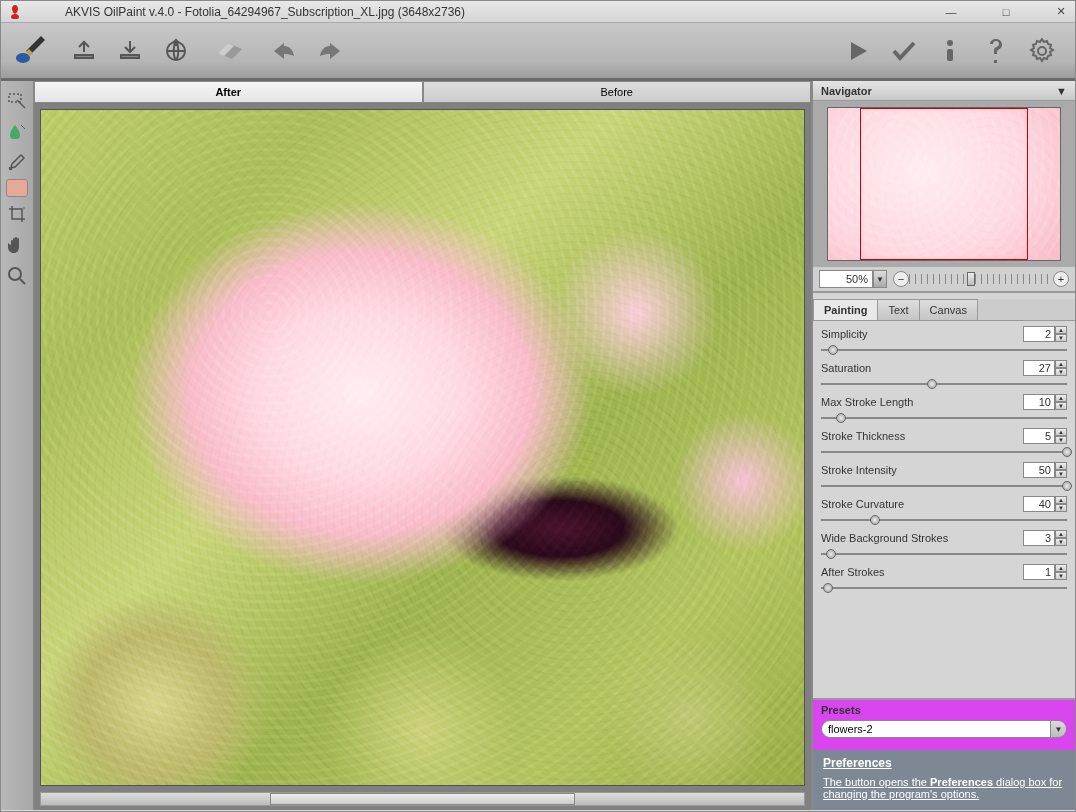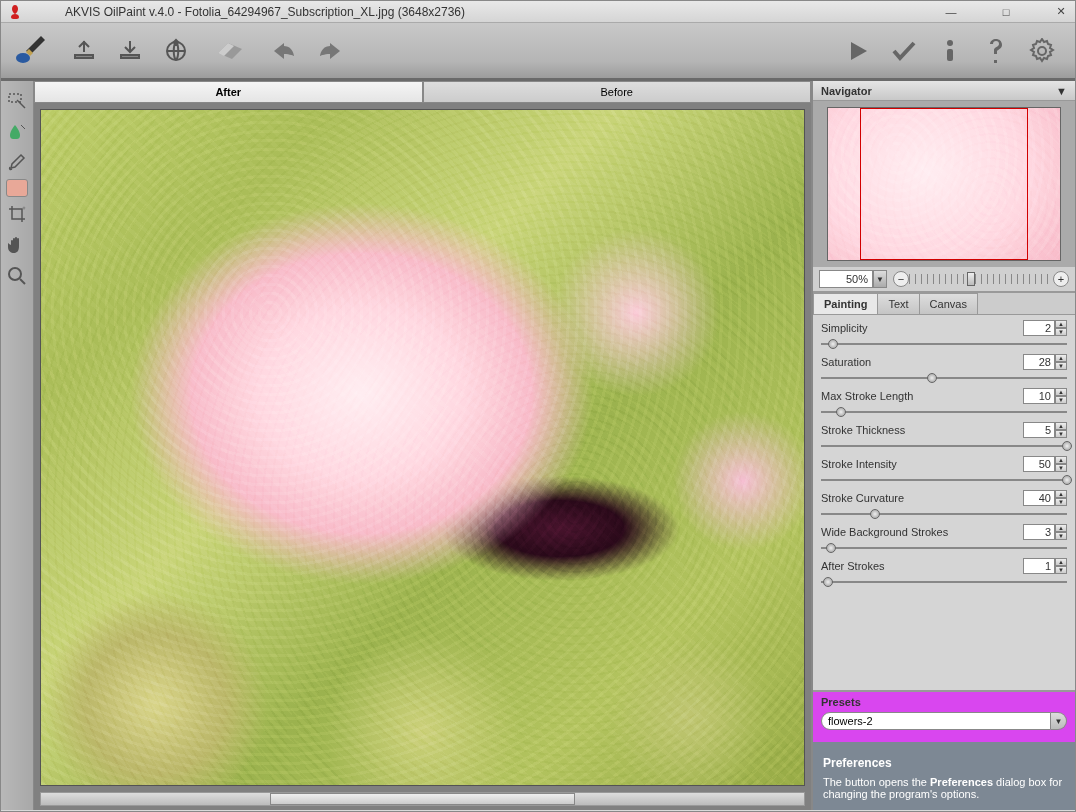--- a/index.html
+++ b/index.html
@@ -30,42 +30,42 @@
 .navthumb { height: 166px; background: #aaa; padding: 6px 14px; }
 .navthumb .nimg { width: 100%; height: 100%; border: 1px solid #666; position: relative; overflow: hidden; }
 .navthumb .sel { position: absolute; top: 0; left: 14%; width: 72%; height: 100%; border: 1px solid #c00; }
 .zoomrow { height: 24px; display: flex; align-items: center; padding: 12px 6px; background: #d0d0d0; border-bottom: 2px solid #999; }
 .zoomval { width: 54px; height: 18px; border: 1px solid #888; background: #fff; text-align: right; padding-right: 4px; font-size: 11px; line-height: 16px; }
 .zoomdd { width: 14px; height: 18px; background: linear-gradient(#ddd,#aaa); border: 1px solid #888; display:flex;align-items:center;justify-content:center;font-size:8px; }
 .zbtn { width: 16px; height: 16px; border: 1px solid #888; border-radius: 8px; background: #eee; display: flex; align-items: center; justify-content: center; font-size: 11px; cursor: pointer; }
 .zslide { flex: 1; height: 14px; position: relative; }
 .zslide .ticks { position:absolute; inset:0; background: repeating-linear-gradient(90deg,#888 0 1px, transparent 1px 6px); top:2px; height:10px; }
 .zslide .zth { position:absolute; left:40%; top:0; width:8px; height:14px; background: linear-gradient(#eee,#bbb); border:1px solid #666; }
-.ptabs { height: 22px; display: flex; background: #ccc; border-bottom:1px solid #999; }
+.ptabs { height: 22px; display: flex; background: #ccc; border-bottom:1px solid #999;margin-top:6px; }
 .ptab { padding: 0 10px; line-height: 20px; border: 1px solid #999; border-bottom:none; background: linear-gradient(#ddd,#c5c5c5); cursor: pointer; font-size:11px; margin-right:-1px; }
 .ptab.active { background: #e8e8e8; font-weight: bold; }
 .params { flex: 1; overflow-y: auto; padding: 4px 8px 0; background: #d5d5d5; }
 .param { margin-bottom: 2px; }
 .param .prow { display: flex; align-items: center; height: 17px; }
 .param .plabel { flex: 1; font-size: 11px; }
 .param .pval { width: 32px; height: 16px; border: 1px solid #888; background: #fff; text-align: right; padding-right: 3px; font-size: 11px; line-height: 14px; }
 .param .pspin { width: 12px; height: 16px; display:flex; flex-direction:column; }
 .param .pspin div { flex:1; border:1px solid #888; background:linear-gradient(#eee,#ccc); font-size:6px; display:flex;align-items:center;justify-content:center; }
 .param .pslide { height: 14px; position: relative; margin-top:1px; }
 .param .pslide .tr { position:absolute; left:0; right:0; top:6px; height:2px; background:#888; }
 .param .pslide .th { position:absolute; top:2px; width:10px; height:10px; background: radial-gradient(#eee,#999); border:1px solid #666; border-radius:5px; }
 .presets { border-top: 2px solid #999; padding: 2px 8px 6px; background:#d946ef; }
 .presets .phead { font-weight: bold; font-size:11px; padding: 2px 0; }
 .presets .psel { display:flex; margin: 2px 0 6px; }
 .presets .psel input { flex:1; height:18px; border:1px solid #888; padding:0 6px; font-size:11px; background:#fff; border-radius: 9px 0 0 9px; }
 .presets .psel .dd { width:16px; height:18px; border:1px solid #888; border-left:none; background:linear-gradient(#ddd,#bbb); display:flex;align-items:center;justify-content:center;font-size:8px; border-radius: 0 9px 9px 0;}
 .presets .btnrow { display:flex; gap:6px; justify-content:space-between; }
 .pbtn { height:20px; padding:0 14px; border:1px solid #888; border-radius:10px; background:linear-gradient(#f5f5f5,#d5d5d5); font-size:11px; cursor:pointer; }
 .pbtn.dis { color:#999; }
-.hint { background:#7d8894; color:#fff; padding:14px 10px 10px; font-size:11px; }
+.hint { background:#7d8894; color:#fff; padding:6px 10px 10px; font-size:11px;text-decoration:underline; }
 .hint .htitle { font-weight:bold; margin-bottom:6px; font-size:12px; }
 .painting {
   background:
     radial-gradient(ellipse 340px 280px at 42% 42%, #fce8ec 0%, #f9d4dc 30%, #f2b8c5 50%, rgba(242,184,197,0) 68%),
     radial-gradient(circle 90px at 43% 42%, #8a1a4a 0%, #b02860 40%, rgba(176,40,96,0) 75%),
     radial-gradient(circle 120px at 78% 30%, #f5c8d4 0%, rgba(245,200,212,0) 70%),
     radial-gradient(circle 100px at 92% 55%, #f0bccf 0%, rgba(240,188,207,0) 70%),
     radial-gradient(ellipse 160px 70px at 68% 62%, #4a1830 0%, #2d0f1e 40%, rgba(45,15,30,0) 75%),
     radial-gradient(circle 140px at 15% 88%, #d4d088 0%, #b8b46a 50%, rgba(184,180,106,0) 80%),
     radial-gradient(circle 130px at 50% 92%, #c8cc7a 0%, rgba(200,204,122,0) 75%),
@@ -263,21 +263,21 @@
             </span>
           </div>
           <div class="pslide">
             <div class="tr"></div>
             <div class="th" style="left:3%"></div>
           </div>
         </div>
         <div class="param">
           <div class="prow">
             <span class="plabel">Saturation</span>
-            <span class="pval">28</span>
+            <span class="pval">27</span>
             <span class="pspin">
               <div>▲</div>
               <div>▼</div>
             </span>
           </div>
           <div class="pslide">
             <div class="tr"></div>
             <div class="th" style="left:43%"></div>
           </div>
         </div>

